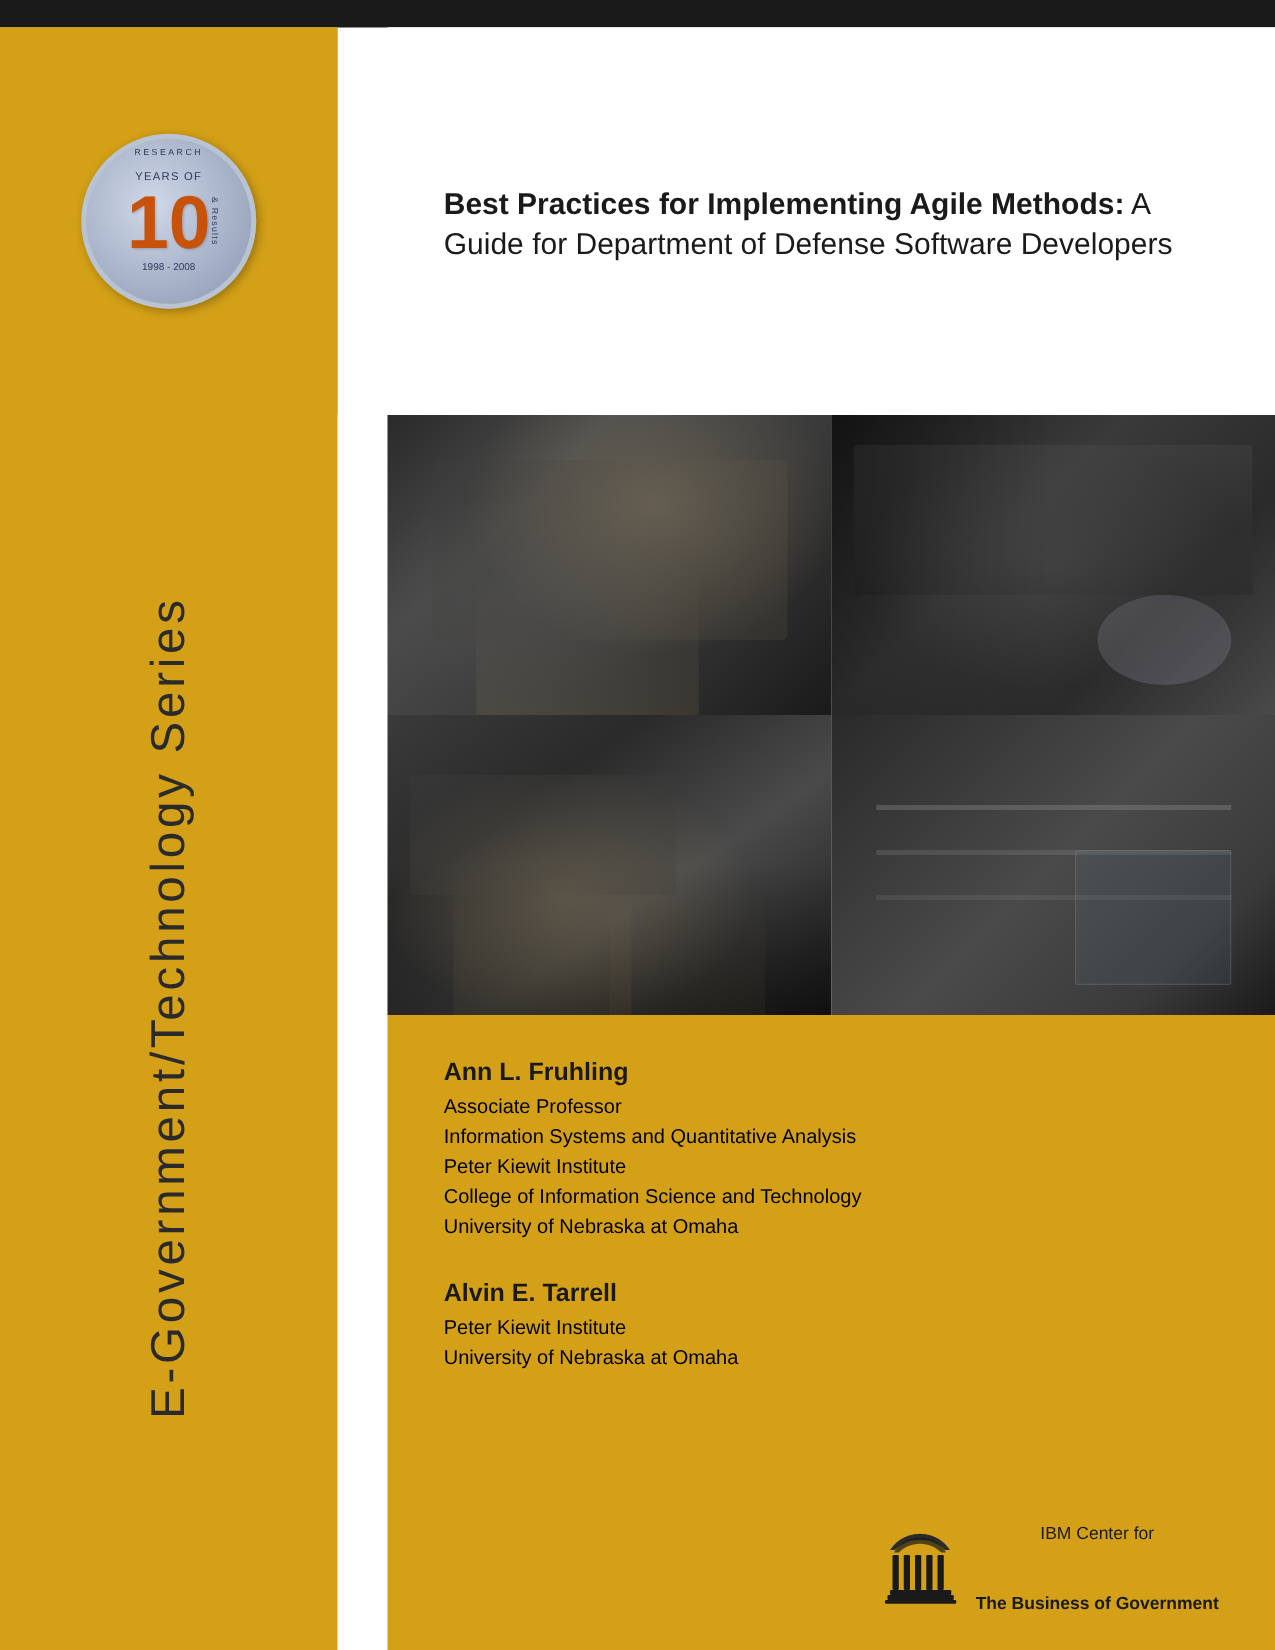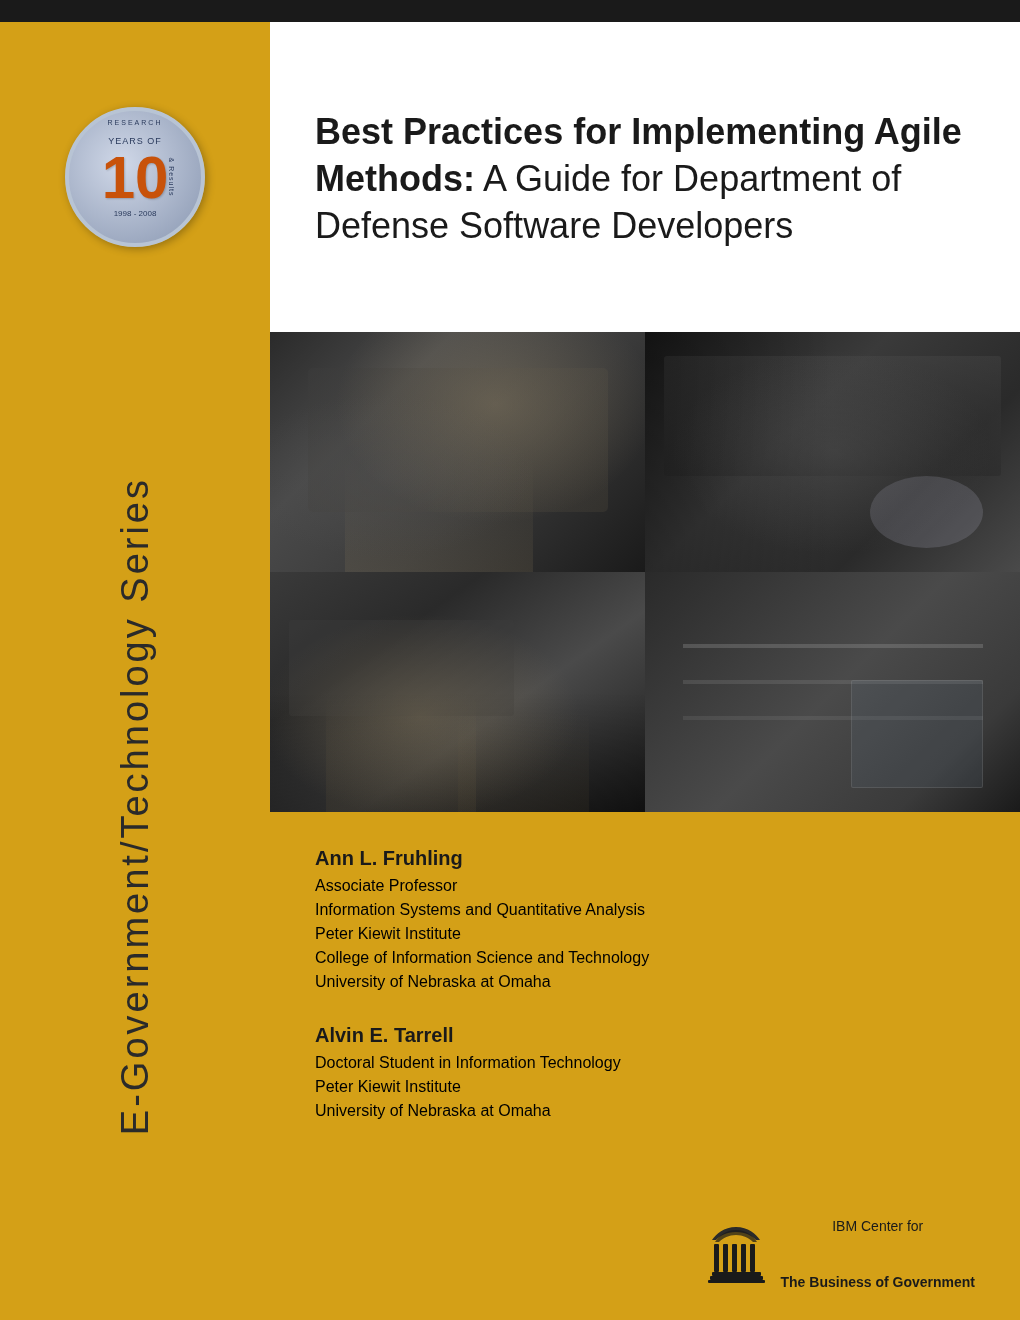--- a/index.html
+++ b/index.html
@@ -22,20 +22,21 @@
     .top-bar {
       width: 100%;
       height: 22px;
       background: #1a1a1a;
     }
 
     
     .main-area {
       display: flex;
       flex: 1;
+      gap: 40px;
     }
 
     
     .sidebar {
       width: 270px;
       background: #D4A017;
       display: flex;
       flex-direction: column;
       align-items: center;
       flex-shrink: 0;
@@ -122,21 +123,21 @@
     
     .title-section {
       padding: 35px 45px 30px 45px;
       background: #fff;
       min-height: 310px;
       display: flex;
       align-items: center;
     }
 
     .main-title {
-      font-size: 36px;
+      font-size: 24px;
       line-height: 1.3;
       color: #1a1a1a;
       font-family: Arial, Helvetica, sans-serif;
     }
 
     .main-title .bold-part {
       font-weight: 900;
     }
 
     .main-title .normal-part {
@@ -380,21 +381,20 @@
             <span class="author-name">Ann L. Fruhling</span>
             <span class="author-detail">Associate Professor</span>
             <span class="author-detail">Information Systems and Quantitative Analysis</span>
             <span class="author-detail">Peter Kiewit Institute</span>
             <span class="author-detail">College of Information Science and Technology</span>
             <span class="author-detail">University of Nebraska at Omaha</span>
           </div>
 
           <div class="author-block">
             <span class="author-name">Alvin E. Tarrell</span>
-            <span class="author-detail">Doctoral Student in Information Technology</span>
             <span class="author-detail">Peter Kiewit Institute</span>
             <span class="author-detail">University of Nebraska at Omaha</span>
           </div>
 
         </div>
 
         <div class="ibm-logo-container">
           <div class="ibm-logo">
 
             <svg class="ibm-icon" viewBox="0 0 65 65" xmlns="http://www.w3.org/2000/svg">

